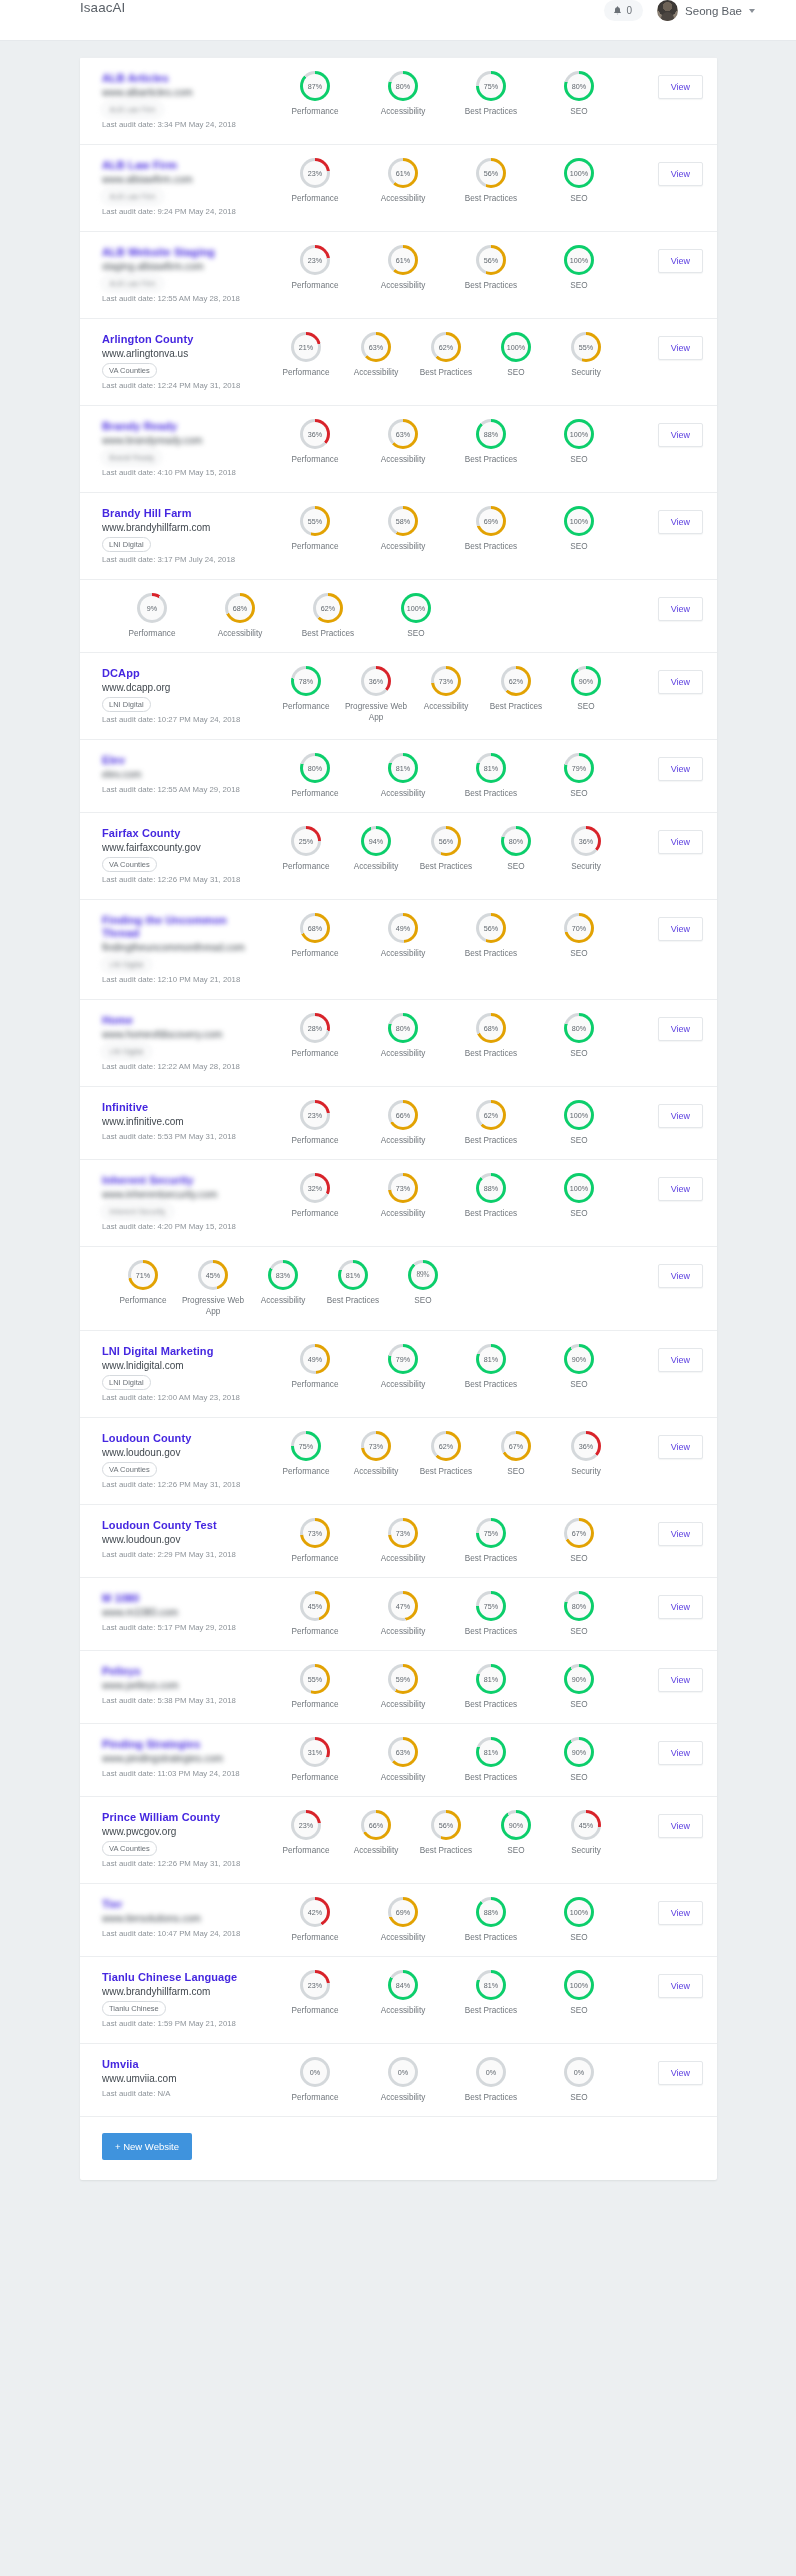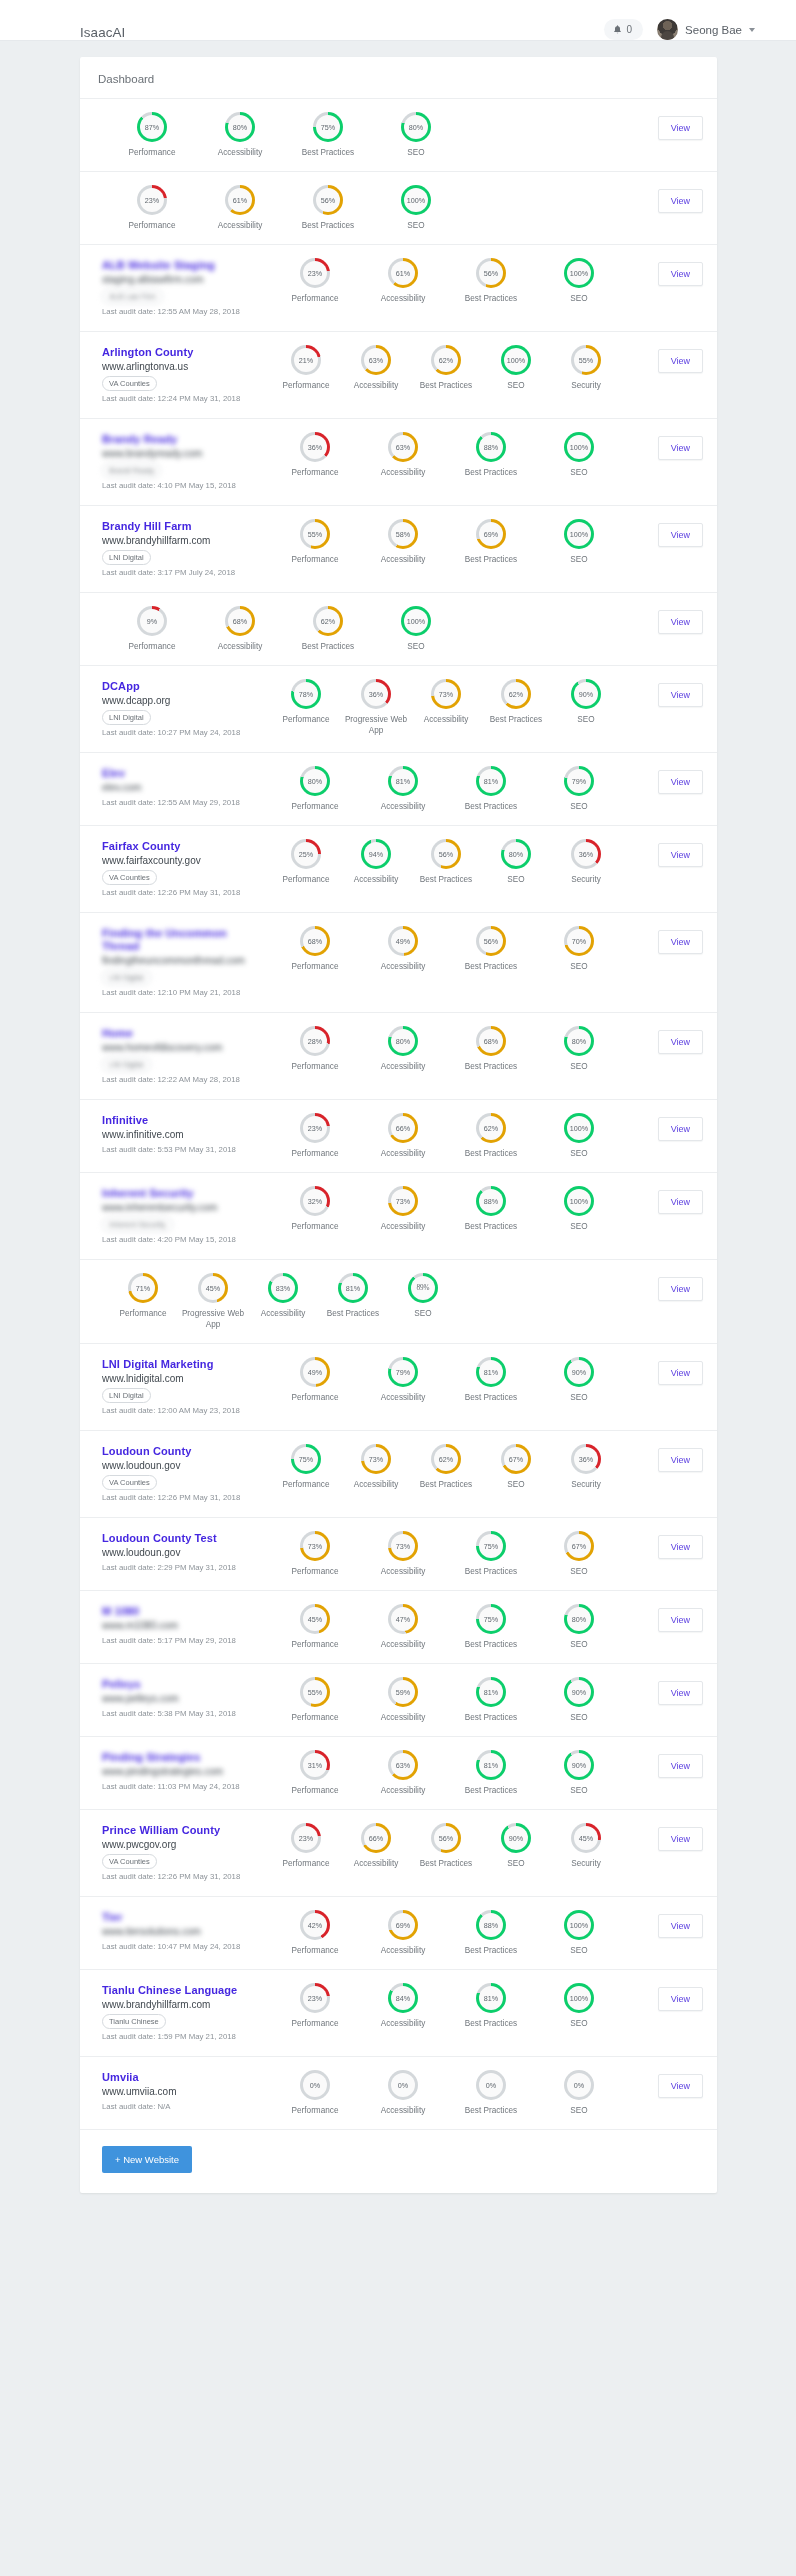--- a/index.html
+++ b/index.html
@@ -9,21 +9,21 @@
     font-family: "Liberation Sans", sans-serif;
     -webkit-font-smoothing: antialiased;
   }
   body { width: 797px; min-height: 2576px; position: relative; }
 
   
   .navbar {
     height: 41px;
     background: #ffffff;
     display: flex;
-    align-items: flex-end;
+    align-items: flex-start;
     padding: 0 42px 0 80px;
     border-bottom: 1px solid #e6e9ec;
   }
   .brand {
     font-size: 13.4px;
     color: #5a6067;
     letter-spacing: 0.1px;
   }
   .nav-right {
     margin-left: auto;
@@ -178,23 +178,30 @@
     <div class="user-box">
       <span class="avatar"></span>
       <span class="user-name">Seong Bae</span>
       <span class="caret"></span>
     </div>
   </div>
 </div>
 
 <div class="page">
   <div class="card">
-    <div class="card-title">Dashboard</div>
     <div class="list" id="rows-container">
         <div class="row blurred">
+      <div class="site">
+        <div class="site-name">ALB Articles</div>
+        <div class="site-url">www.albarticles.com</div>
+        <div class="tagwrap">
+         <span class="tag">ALB Law Firm</span>
+       </div>
+        <div class="audit">Last audit date: 3:34 PM May 24, 2018</div>
+      </div>
       <div class="scores cols-4">
             <div class="score">
         <div class="dial" style="background:conic-gradient(#0cce6b 0deg 313.2deg, #d4d8db 313.2deg 360deg);">
        <div style="position:absolute;inset:3px;background:#fafafa;border-radius:50%;"></div>
        <div class="val">87%</div>
      </div>
         <div class="score-label">Performance</div>
       </div>
             <div class="score">
         <div class="dial" style="background:conic-gradient(#0cce6b 0deg 288deg, #d4d8db 288deg 360deg);">
@@ -216,20 +223,28 @@
        <div class="val">80%</div>
      </div>
         <div class="score-label">SEO</div>
       </div>
           </div>
       <div class="viewcell">
         <span class="view-btn">View</span>
       </div>
     </div>
         <div class="row blurred">
+      <div class="site">
+        <div class="site-name">ALB Law Firm</div>
+        <div class="site-url">www.albiawfirm.com</div>
+        <div class="tagwrap">
+         <span class="tag">ALB Law Firm</span>
+       </div>
+        <div class="audit">Last audit date: 9:24 PM May 24, 2018</div>
+      </div>
       <div class="scores cols-4">
             <div class="score">
         <div class="dial" style="background:conic-gradient(#d8232a 0deg 82.8deg, #d4d8db 82.8deg 360deg);">
        <div style="position:absolute;inset:3px;background:#fafafa;border-radius:50%;"></div>
        <div class="val">23%</div>
      </div>
         <div class="score-label">Performance</div>
       </div>
             <div class="score">
         <div class="dial" style="background:conic-gradient(#e2a203 0deg 219.6deg, #d4d8db 219.6deg 360deg);">

